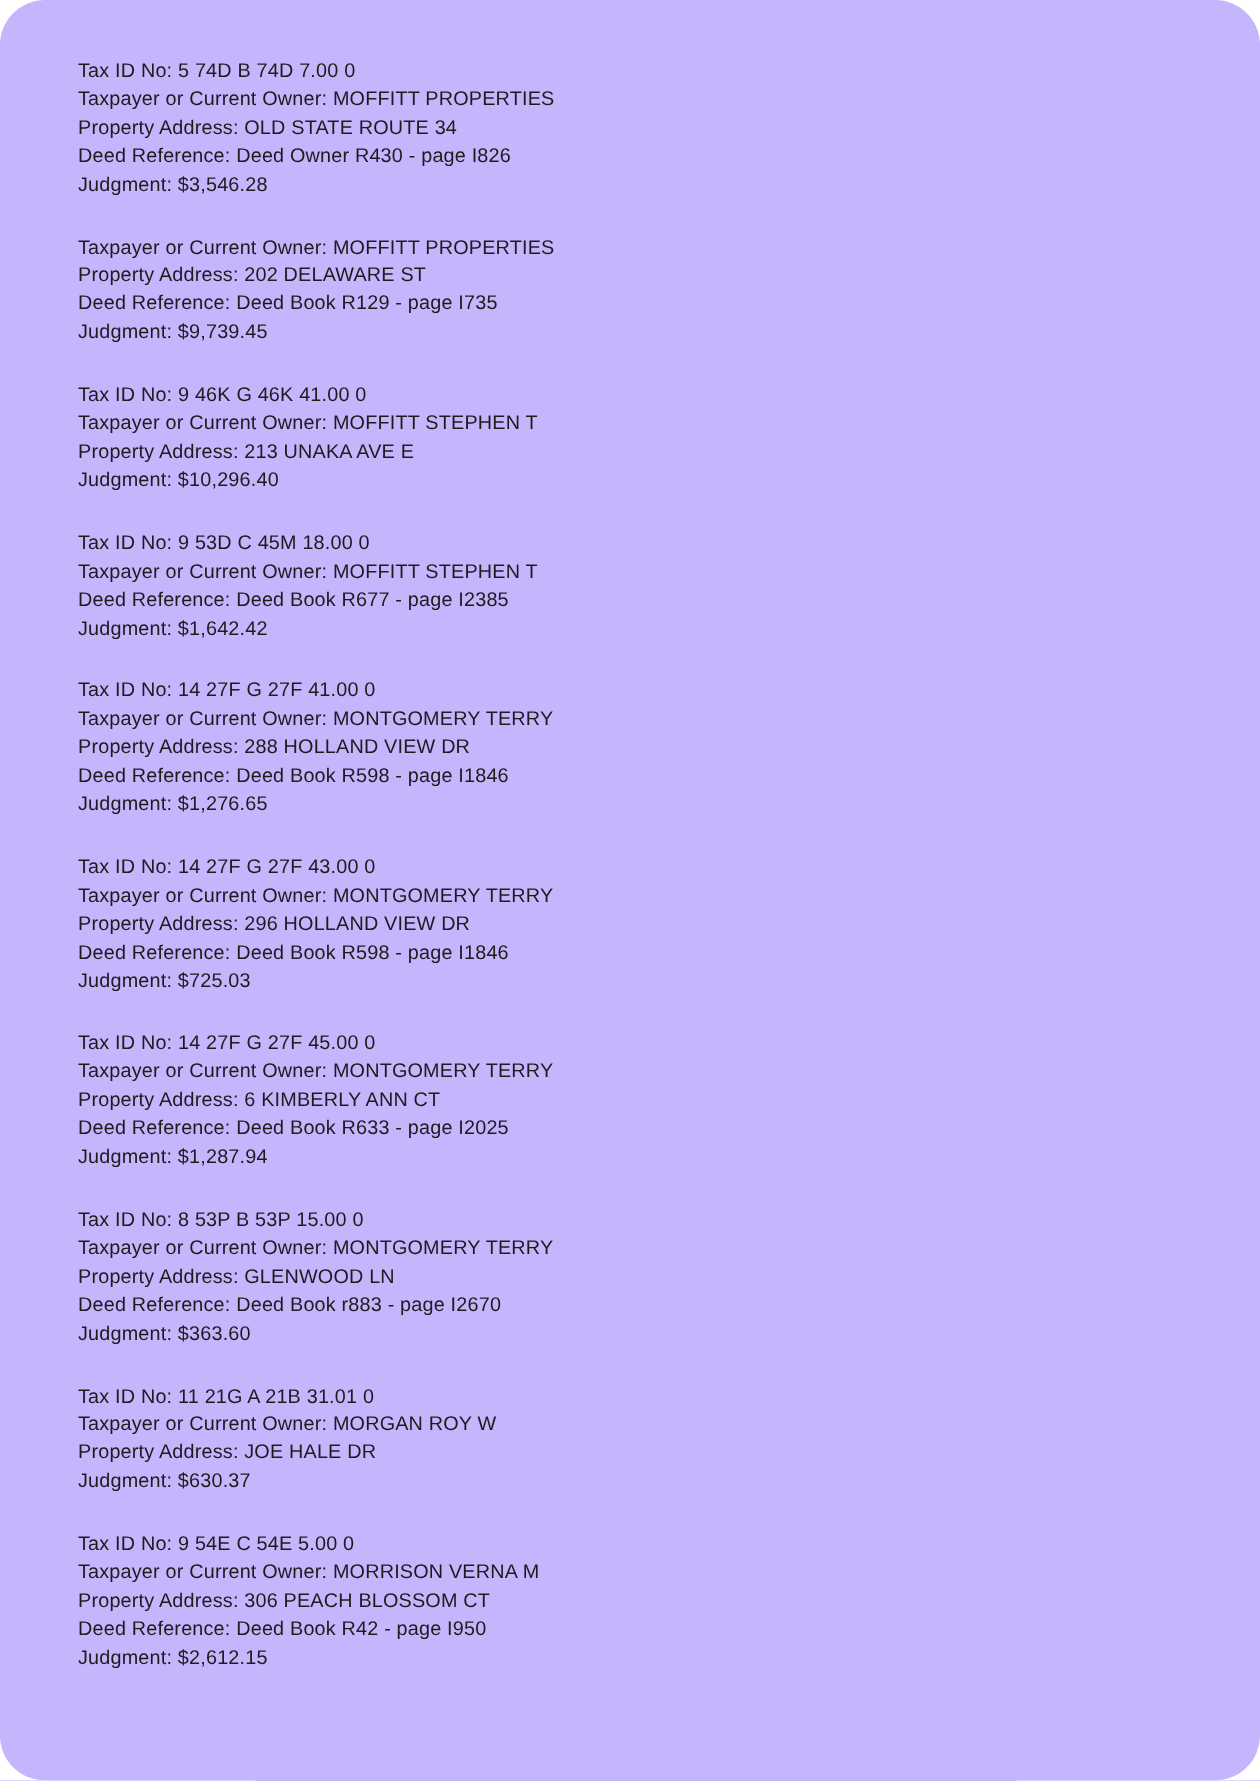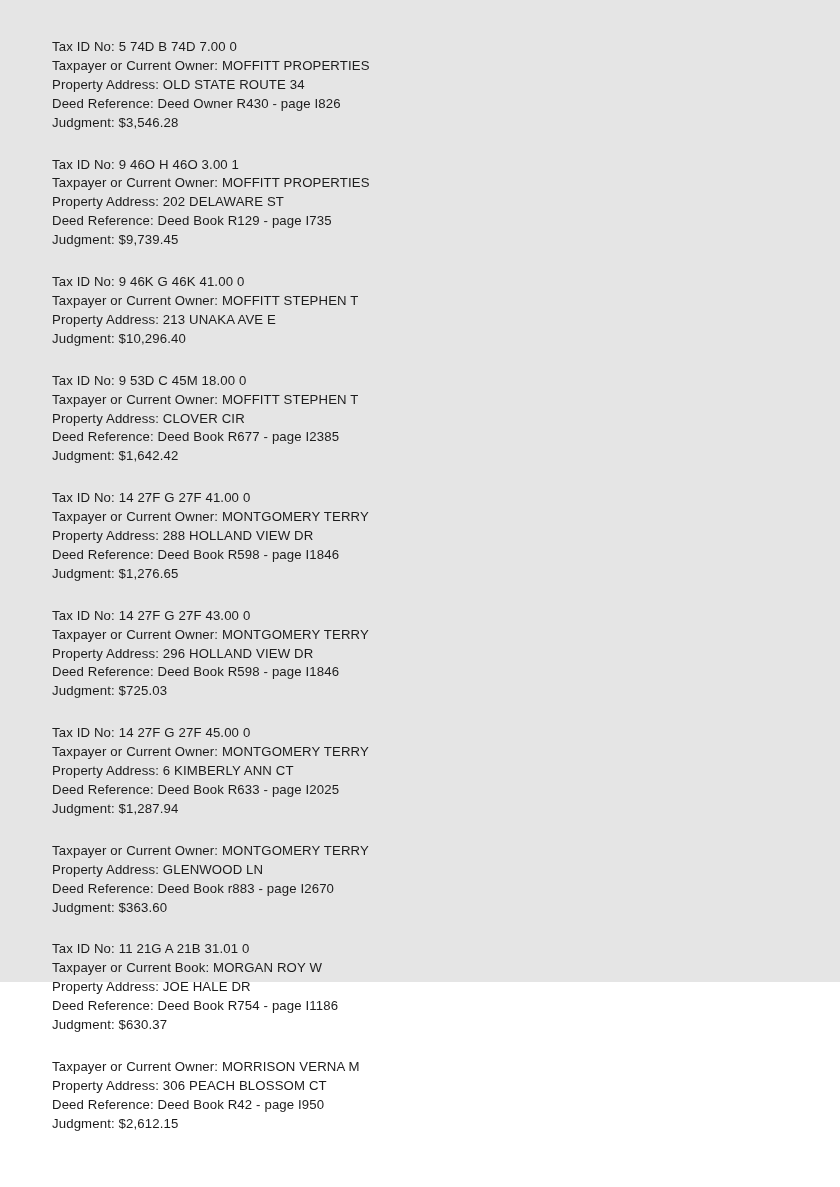--- a/index.html
+++ b/index.html
@@ -9,24 +9,25 @@
   body {
     width: 840px;
     height: 1187px;
     background: #ffffff;
     font-family: "Liberation Sans", sans-serif;
     color: #1a1a1a;
   }
   .page {
     position: relative;
     width: 840px;
-    height: 982px;
+    height: 1187px;
     box-sizing: border-box;
     padding: 38px 52px 40px 52px;
-    background: #e5e5e5;
+    background: #c4b5fd;
+    border-radius: 30px;
   }
   .records {
     display: block;
   }
   .record {
     margin: 0 0 23px 0;
   }
   .record:last-child {
     margin-bottom: 0;
   }
@@ -46,38 +47,36 @@
 
     <div class="record">
       <div class="line">Tax ID No: 5 74D B 74D 7.00 0</div>
       <div class="line">Taxpayer or Current Owner: MOFFITT PROPERTIES</div>
       <div class="line">Property Address: OLD STATE ROUTE 34</div>
       <div class="line">Deed Reference: Deed Owner R430 - page I826</div>
       <div class="line">Judgment: $3,546.28</div>
     </div>
 
     <div class="record">
-      <div class="line">Tax ID No: 9 46O H 46O 3.00 1</div>
       <div class="line">Taxpayer or Current Owner: MOFFITT PROPERTIES</div>
       <div class="line">Property Address: 202 DELAWARE ST</div>
       <div class="line">Deed Reference: Deed Book R129 - page I735</div>
       <div class="line">Judgment: $9,739.45</div>
     </div>
 
     <div class="record">
       <div class="line">Tax ID No: 9 46K G 46K 41.00 0</div>
       <div class="line">Taxpayer or Current Owner: MOFFITT STEPHEN T</div>
       <div class="line">Property Address: 213 UNAKA AVE E</div>
       <div class="line">Judgment: $10,296.40</div>
     </div>
 
     <div class="record">
       <div class="line">Tax ID No: 9 53D C 45M 18.00 0</div>
       <div class="line">Taxpayer or Current Owner: MOFFITT STEPHEN T</div>
-      <div class="line">Property Address: CLOVER CIR</div>
       <div class="line">Deed Reference: Deed Book R677 - page I2385</div>
       <div class="line">Judgment: $1,642.42</div>
     </div>
 
     <div class="record">
       <div class="line">Tax ID No: 14 27F G 27F 41.00 0</div>
       <div class="line">Taxpayer or Current Owner: MONTGOMERY TERRY</div>
       <div class="line">Property Address: 288 HOLLAND VIEW DR</div>
       <div class="line">Deed Reference: Deed Book R598 - page I1846</div>
       <div class="line">Judgment: $1,276.65</div>
@@ -93,35 +92,36 @@
 
     <div class="record">
       <div class="line">Tax ID No: 14 27F G 27F 45.00 0</div>
       <div class="line">Taxpayer or Current Owner: MONTGOMERY TERRY</div>
       <div class="line">Property Address: 6 KIMBERLY ANN CT</div>
       <div class="line">Deed Reference: Deed Book R633 - page I2025</div>
       <div class="line">Judgment: $1,287.94</div>
     </div>
 
     <div class="record">
+      <div class="line">Tax ID No: 8 53P B 53P 15.00 0</div>
       <div class="line">Taxpayer or Current Owner: MONTGOMERY TERRY</div>
       <div class="line">Property Address: GLENWOOD LN</div>
       <div class="line">Deed Reference: Deed Book r883 - page I2670</div>
       <div class="line">Judgment: $363.60</div>
     </div>
 
     <div class="record">
       <div class="line">Tax ID No: 11 21G A 21B 31.01 0</div>
-      <div class="line">Taxpayer or Current Book: MORGAN ROY W</div>
+      <div class="line">Taxpayer or Current Owner: MORGAN ROY W</div>
       <div class="line">Property Address: JOE HALE DR</div>
-      <div class="line">Deed Reference: Deed Book R754 - page I1186</div>
       <div class="line">Judgment: $630.37</div>
     </div>
 
     <div class="record">
+      <div class="line">Tax ID No: 9 54E C 54E 5.00 0</div>
       <div class="line">Taxpayer or Current Owner: MORRISON VERNA M</div>
       <div class="line">Property Address: 306 PEACH BLOSSOM CT</div>
       <div class="line">Deed Reference: Deed Book R42 - page I950</div>
       <div class="line">Judgment: $2,612.15</div>
     </div>
 
   </div>
 </div>
 
 </body></html>

